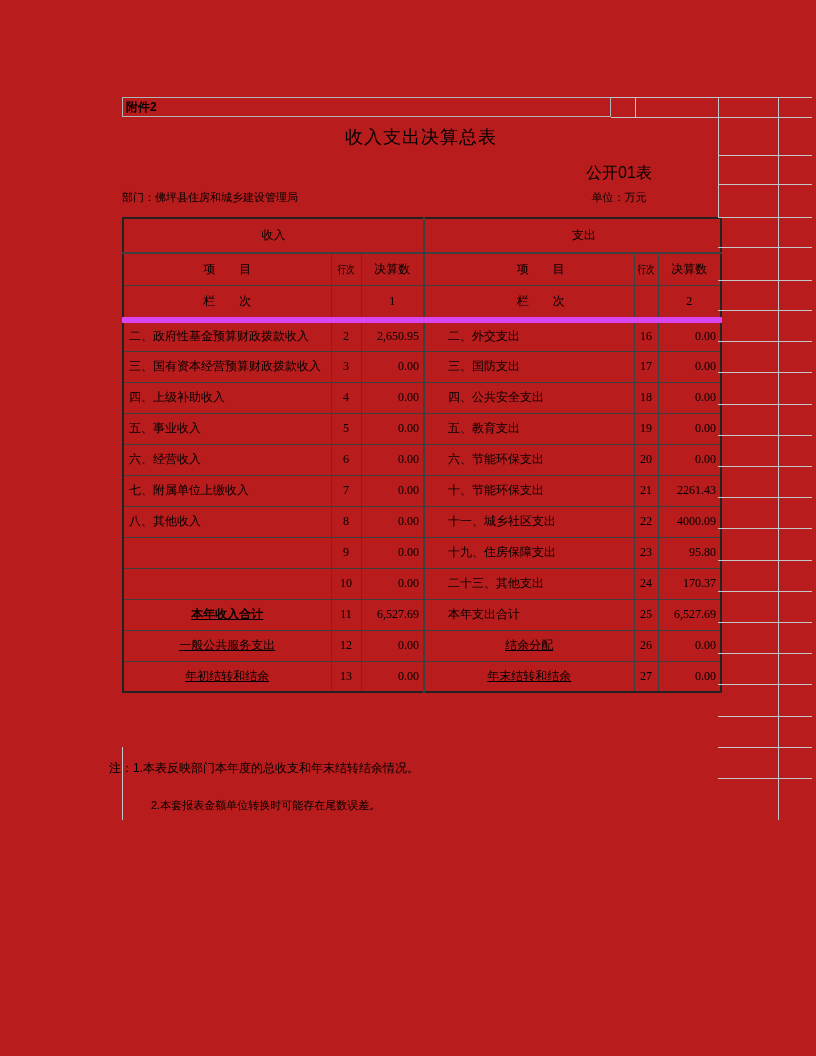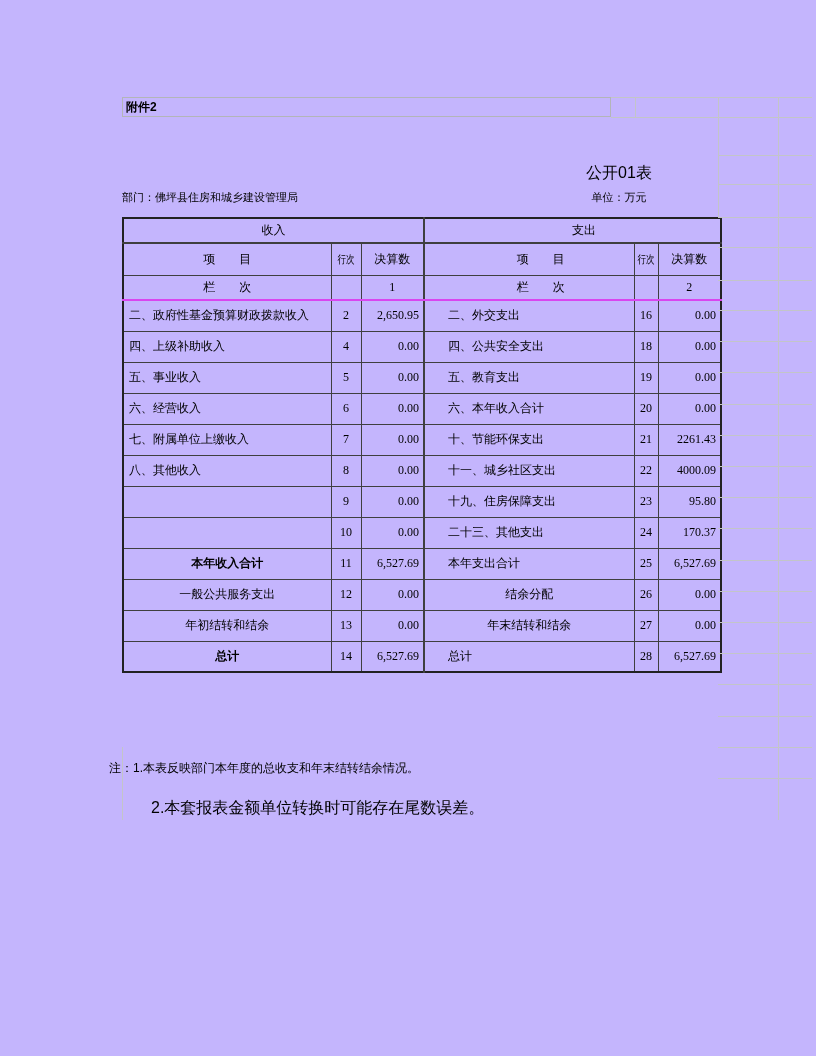--- a/index.html
+++ b/index.html
@@ -1,53 +1,54 @@
 <!DOCTYPE html>
 <html><head>
 <meta charset="utf-8">
 <style>
   html,body{margin:0;padding:0;background:#fff;}
-  .page{position:relative;width:816px;height:1056px;background:#c4b5fd;
+  .page{position:relative;width:816px;height:1056px;background:#b91c1c;
         font-family:"Liberation Sans","DejaVu Sans",sans-serif;color:#000;overflow:hidden;}
   .gl{position:absolute;background:#c3c5c8;}
   .attach-cell{position:absolute;left:122px;top:97px;width:489px;height:20px;
         box-sizing:border-box;border:1px solid #b3b5b8;padding-left:3px;
         font-size:12px;font-weight:bold;line-height:18px;}
   .doc-title{position:absolute;left:122px;top:126px;width:598px;text-align:center;
         font-size:18px;line-height:22px;letter-spacing:1px;
         font-family:"Liberation Serif","DejaVu Serif",serif;}
   .sheet-code{position:absolute;left:520px;top:163px;width:198px;text-align:center;font-size:16px;}
   .dept{position:absolute;left:122px;top:190px;font-size:11px;}
   .unit{position:absolute;left:520px;top:190px;width:198px;text-align:center;font-size:11px;}
   table.main{position:absolute;left:122px;top:217px;width:598px;
         border-collapse:collapse;table-layout:fixed;border:2px solid #222;}
   .main td{border:1px solid #3f3f3f;font-size:12px;padding:0;overflow:hidden;
         white-space:nowrap;text-align:center;}
   .main thead tr.sec td{border-bottom:2px solid #3f3f3f;}
-  .main thead tr.idx td{border-bottom:2px solid #d946ef;}
-  .main thead tr{height:25px;}
+  .main thead tr.idx td{border-bottom:6px solid #d946ef;}
+  .main thead tr{height:35px;}
   .main thead tr.hdr{height:32px;}
   .main tbody tr{height:31px;}
   .main td.item{text-align:left;padding-left:5px;}
   .main td.rno,.main td.amt,.main td.cidx{font-family:"Liberation Serif","DejaVu Serif",serif;}
   .main td.amt{text-align:right;padding-right:4px;}
   .main td.mid{border-left-width:2px;padding-left:23px;}
-  .main td.ctr{text-align:center;padding-left:0;}
+  .main td.ctr{text-align:center;padding-left:0;text-decoration:underline;}
   .main td.b{font-weight:bold;}
   .squeeze{display:inline-block;transform:scaleX(.78);transform-origin:center;font-size:11px;}
   .note1{position:absolute;left:109px;top:760px;font-size:12px;}
-  .note2{position:absolute;left:151px;top:798px;font-size:16px;}
+  .note2{position:absolute;left:151px;top:798px;font-size:11px;}
 </style>
 </head>
 <body>
 
 <div class="page">
 
   <div class="attach-cell">附件2</div>
 
+  <div class="doc-title">收入支出决算总表</div>
 
   <div class="sheet-code">公开01表</div>
 
   <div class="dept">部门：佛坪县住房和城乡建设管理局</div>
 
   <div class="unit">单位：万元</div>
 
   <table class="main">
     <colgroup>
       <col style="width:208px">
@@ -82,40 +83,48 @@
     <tbody>
       <tr>
         <td class="item">二、政府性基金预算财政拨款收入</td>
         <td class="rno">2</td>
         <td class="amt">2,650.95</td>
         <td class="item mid">二、外交支出</td>
         <td class="rno">16</td>
         <td class="amt">0.00</td>
       </tr>
       <tr>
+        <td class="item">三、国有资本经营预算财政拨款收入</td>
+        <td class="rno">3</td>
+        <td class="amt">0.00</td>
+        <td class="item mid">三、国防支出</td>
+        <td class="rno">17</td>
+        <td class="amt">0.00</td>
+      </tr>
+      <tr>
         <td class="item">四、上级补助收入</td>
         <td class="rno">4</td>
         <td class="amt">0.00</td>
         <td class="item mid">四、公共安全支出</td>
         <td class="rno">18</td>
         <td class="amt">0.00</td>
       </tr>
       <tr>
         <td class="item">五、事业收入</td>
         <td class="rno">5</td>
         <td class="amt">0.00</td>
         <td class="item mid">五、教育支出</td>
         <td class="rno">19</td>
         <td class="amt">0.00</td>
       </tr>
       <tr>
         <td class="item">六、经营收入</td>
         <td class="rno">6</td>
         <td class="amt">0.00</td>
-        <td class="item mid">六、本年收入合计</td>
+        <td class="item mid">六、节能环保支出</td>
         <td class="rno">20</td>
         <td class="amt">0.00</td>
       </tr>
       <tr>
         <td class="item">七、附属单位上缴收入</td>
         <td class="rno">7</td>
         <td class="amt">0.00</td>
         <td class="item mid">十、节能环保支出</td>
         <td class="rno">21</td>
         <td class="amt">2261.43</td>
@@ -160,28 +169,20 @@
         <td class="rno">26</td>
         <td class="amt">0.00</td>
       </tr>
       <tr>
         <td class="item ctr">年初结转和结余</td>
         <td class="rno">13</td>
         <td class="amt">0.00</td>
         <td class="item ctr mid">年末结转和结余</td>
         <td class="rno">27</td>
         <td class="amt">0.00</td>
-      </tr>
-      <tr>
-        <td class="item ctr b">总计</td>
-        <td class="rno">14</td>
-        <td class="amt">6,527.69</td>
-        <td class="item mid">总计</td>
-        <td class="rno">28</td>
-        <td class="amt">6,527.69</td>
       </tr>
     </tbody>
   </table>
 
   <div class="note1">注：1.本表反映部门本年度的总收支和年末结转结余情况。</div>
   <div class="note2">2.本套报表金额单位转换时可能存在尾数误差。</div>
 
 <div class="gl" style="left: 611px; top: 97px; width: 201px; height: 1px;"></div>
     <div class="gl" style="left: 611px; top: 117px; width: 201px; height: 1px;"></div>
     <div class="gl" style="left: 718px; top: 155px; width: 94px; height: 1px;"></div>

